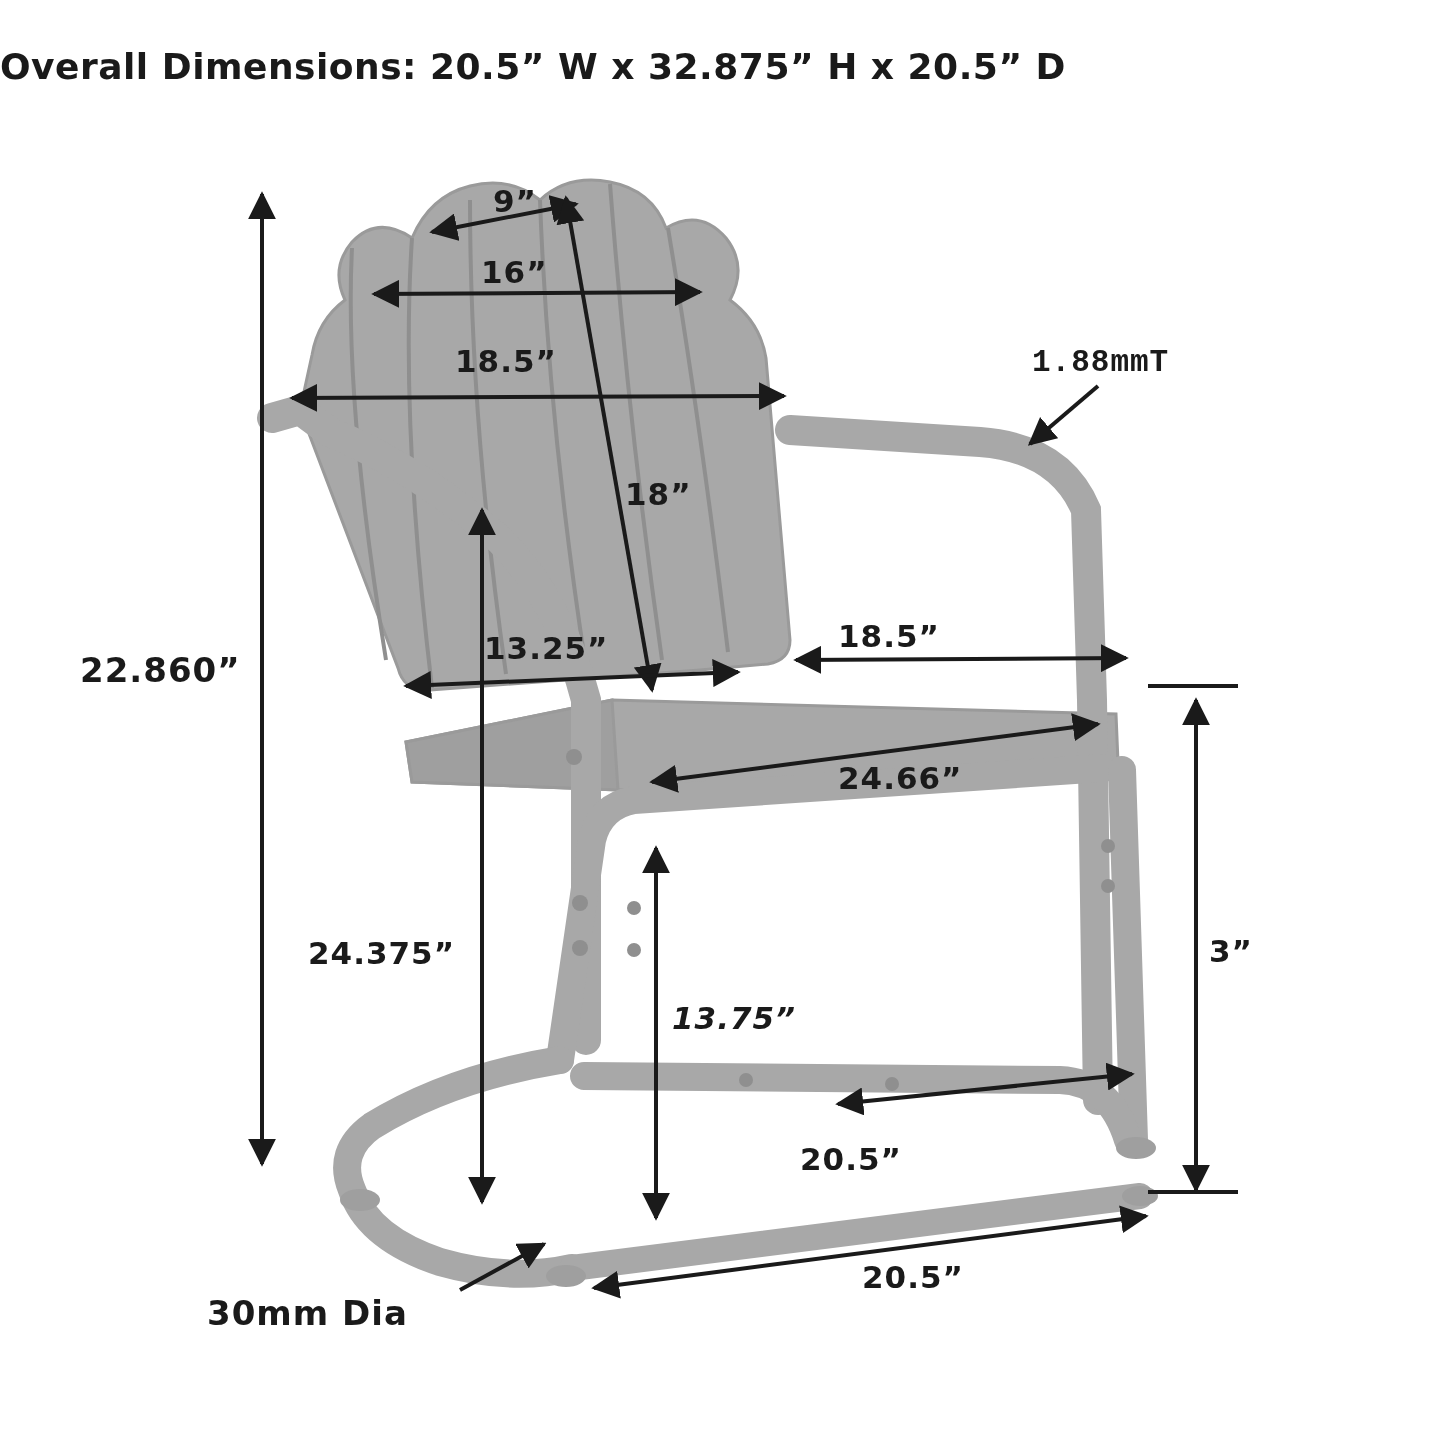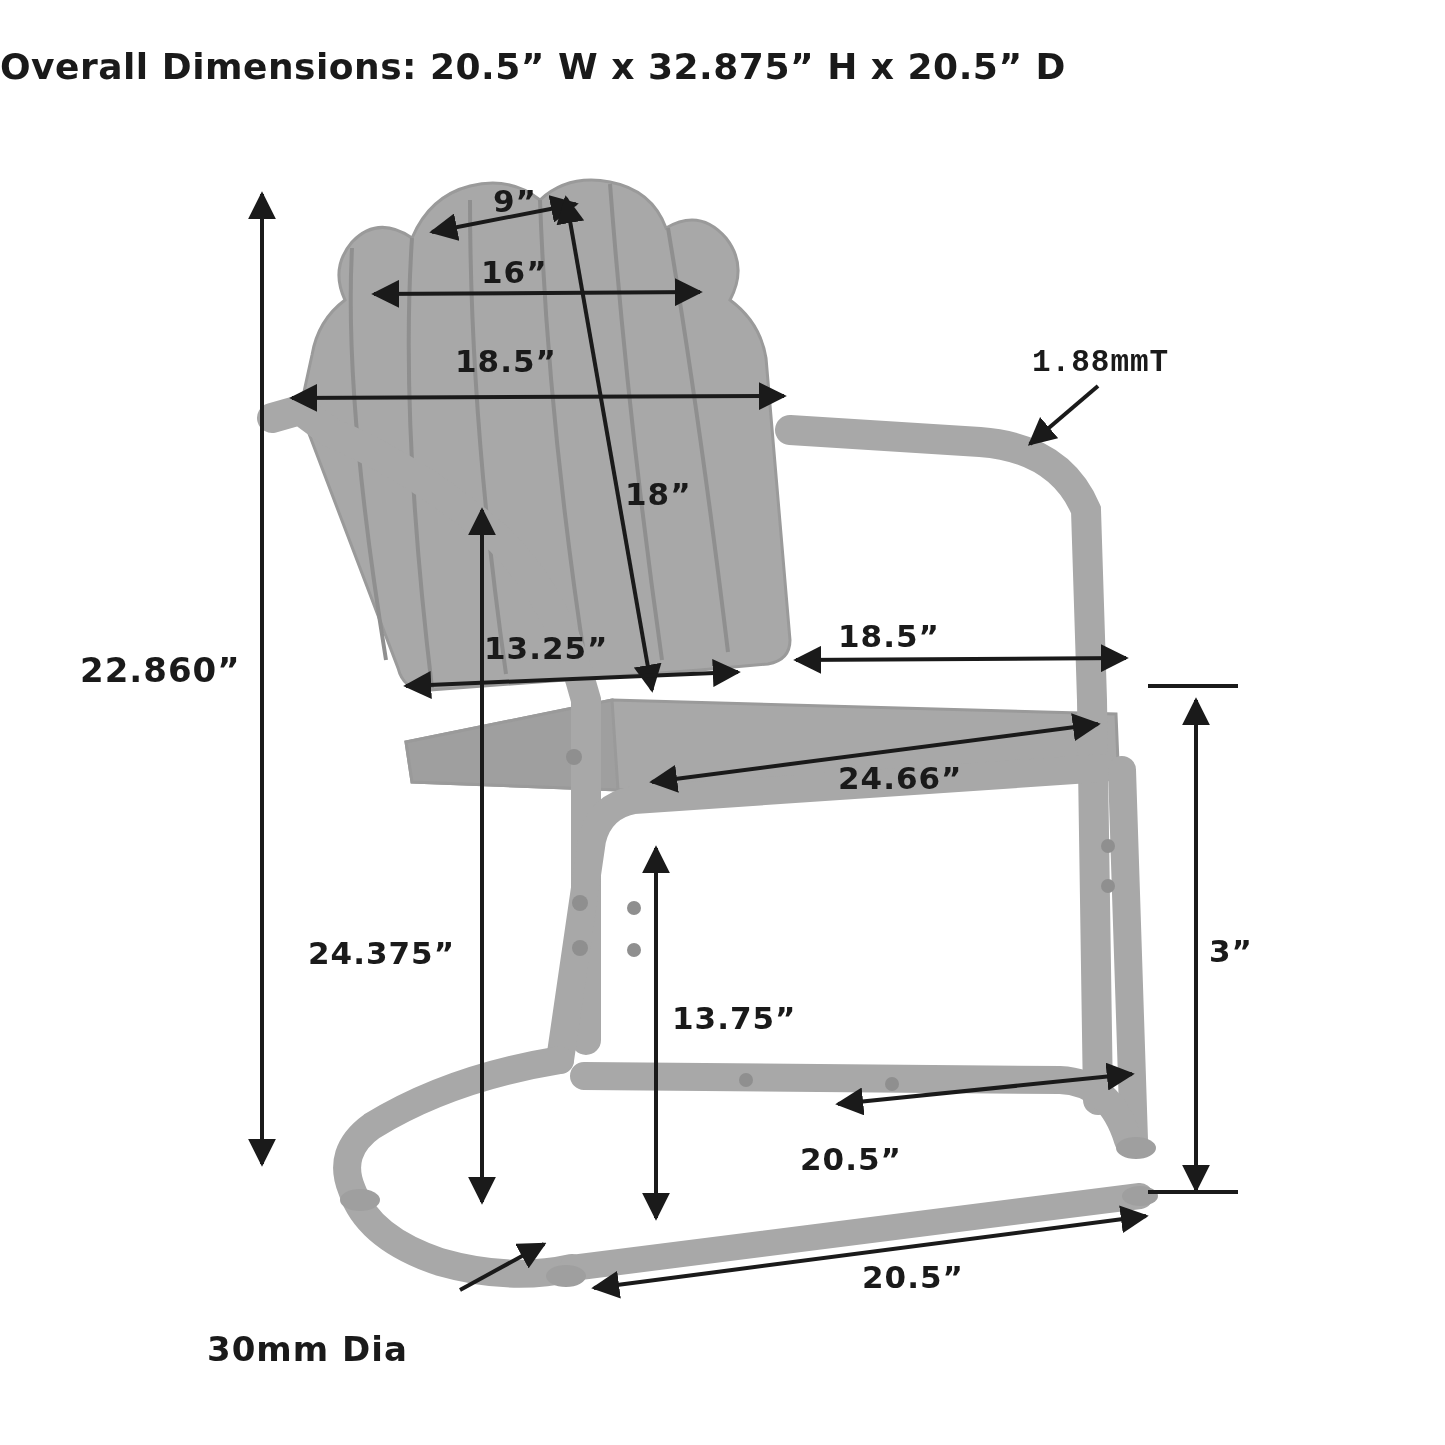--- a/index.html
+++ b/index.html
@@ -171,19 +171,19 @@
   <div class="dimlabel" style="left:493px; top:183px;">9”</div>
   <div class="dimlabel" style="left:481px; top:254px;">16”</div>
   <div class="dimlabel" style="left:455px; top:343px;">18.5”</div>
   <div class="dimlabel" style="left:625px; top:476px;">18”</div>
   <div class="dimlabel" style="left:1032px; top:345px;font-family:Liberation Mono, monospace;">1.88mmT</div>
   <div class="dimlabel big" style="left:80px; top:650px;">22.860”</div>
   <div class="dimlabel" style="left:472px; top:630px;margin-left:12px;">13.25”</div>
   <div class="dimlabel" style="left:838px; top:618px;">18.5”</div>
   <div class="dimlabel" style="left:838px; top:760px;">24.66”</div>
   <div class="dimlabel" style="left:308px; top:923px;margin-top:12px;">24.375”</div>
-  <div class="dimlabel" style="left:672px; top:1000px;">13.75”</div>
+  <div class="dimlabel" style="left:672px; top:1000px;font-style:italic;">13.75”</div>
   <div class="dimlabel" style="left:1209px; top:933px;">3”</div>
   <div class="dimlabel" style="left:800px; top:1141px;">20.5”</div>
   <div class="dimlabel" style="left:862px; top:1259px;">20.5”</div>
-  <div class="dimlabel big" style="left:207px; top:1293px;margin-top:36px;">30mm Dia</div>
+  <div class="dimlabel big" style="left:207px; top:1293px;">30mm Dia</div>
 
 </div>
 
 </body></html>

